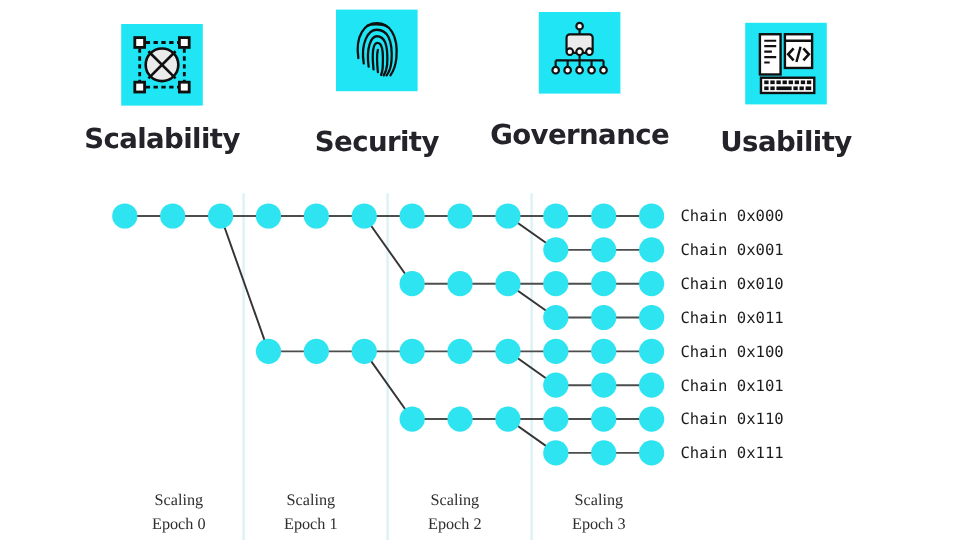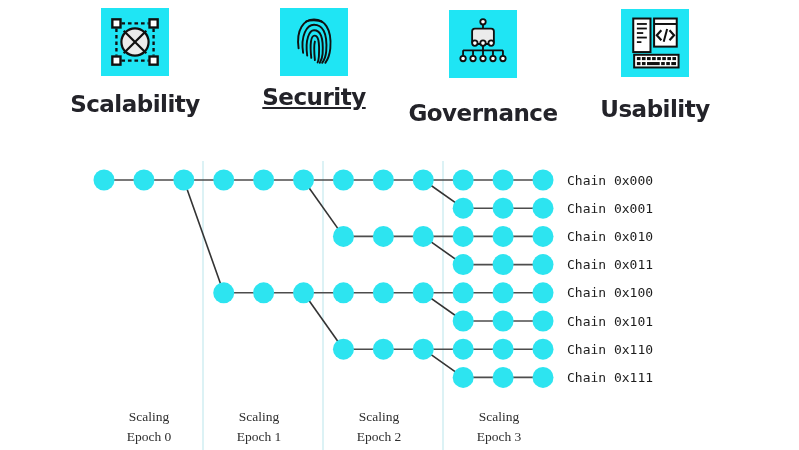--- a/index.html
+++ b/index.html
@@ -1,28 +1,28 @@
 <!DOCTYPE html>
 <html><head>
 <meta charset="utf-8">
 <style>
   html,body{margin:0;padding:0;background:#fff;}
   .page{position:relative;width:799px;height:450px;background:#fff;overflow:hidden;
         font-family:"DejaVu Sans","Liberation Sans",sans-serif;}
   .feature{position:absolute;width:190px;text-align:center;}
-  .f1{left:40px;top:8px;}
+  .f1{left:40px;top:20px;}
   .f2{left:219px;top:8px;}
   .f3{left:388px;top:10px;text-align:center;}
-  .f4{left:560px;top:9px;}
+  .f4{left:560px;top:19px;}
   .icon-tile{width:68px;height:68px;margin:0 auto;background:#1fe5f4;
              display:flex;align-items:center;justify-content:center;}
   .icon-tile svg{width:58px;height:58px;display:block;}
   .feature-label{font-weight:800;font-size:23px;letter-spacing:-0.5px;color:#232329;}
   .f1 .feature-label{margin-top:15px;}
-  .f2 .feature-label{margin-top:8px;text-decoration:underline;}
+  .f2 .feature-label{margin-top:30px;}
   .f3 .feature-label{margin-top:22px;}
   .f4 .feature-label{margin-top:19px;}
   #chain-diagram{position:absolute;left:0;top:0;}
   .chain-label{font-family:"DejaVu Sans Mono","Liberation Mono",monospace;font-size:13px;fill:#1c1c1c;}
   .epoch-label{font-family:"Liberation Serif","DejaVu Serif",serif;font-size:13.5px;fill:#2e2e2e;}
 </style>
 </head>
 <body>
 
 <div class="page">

